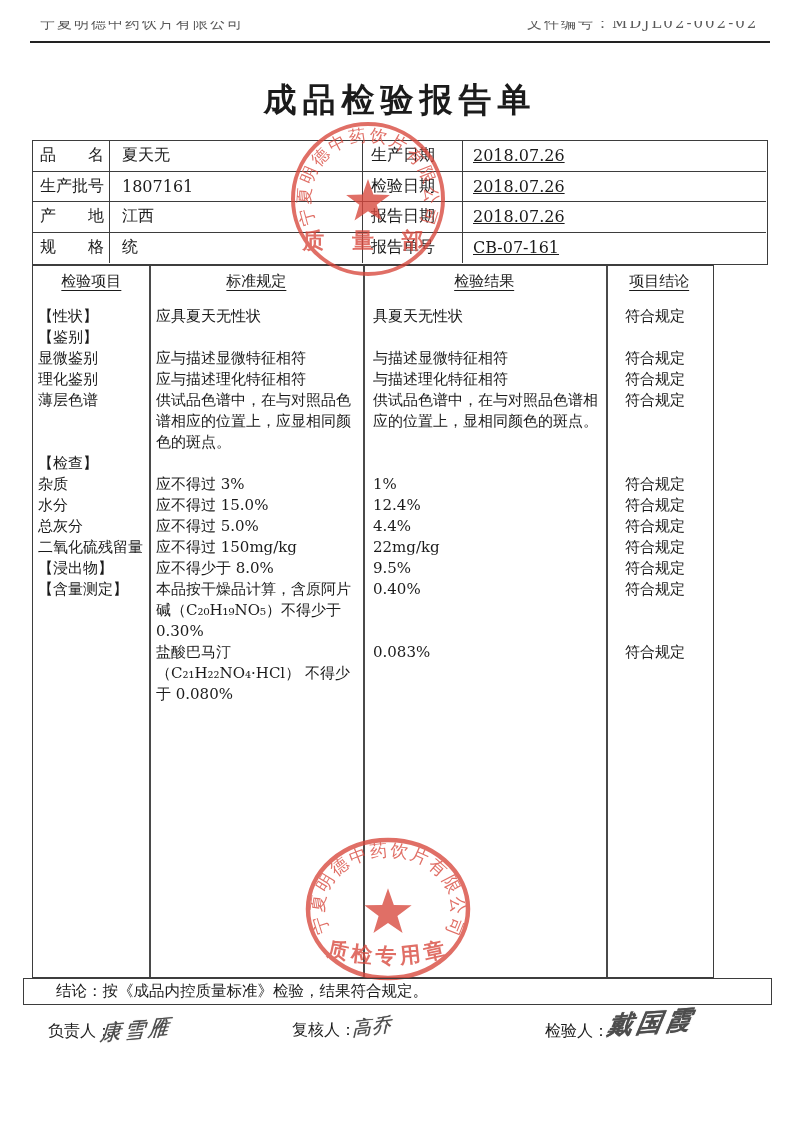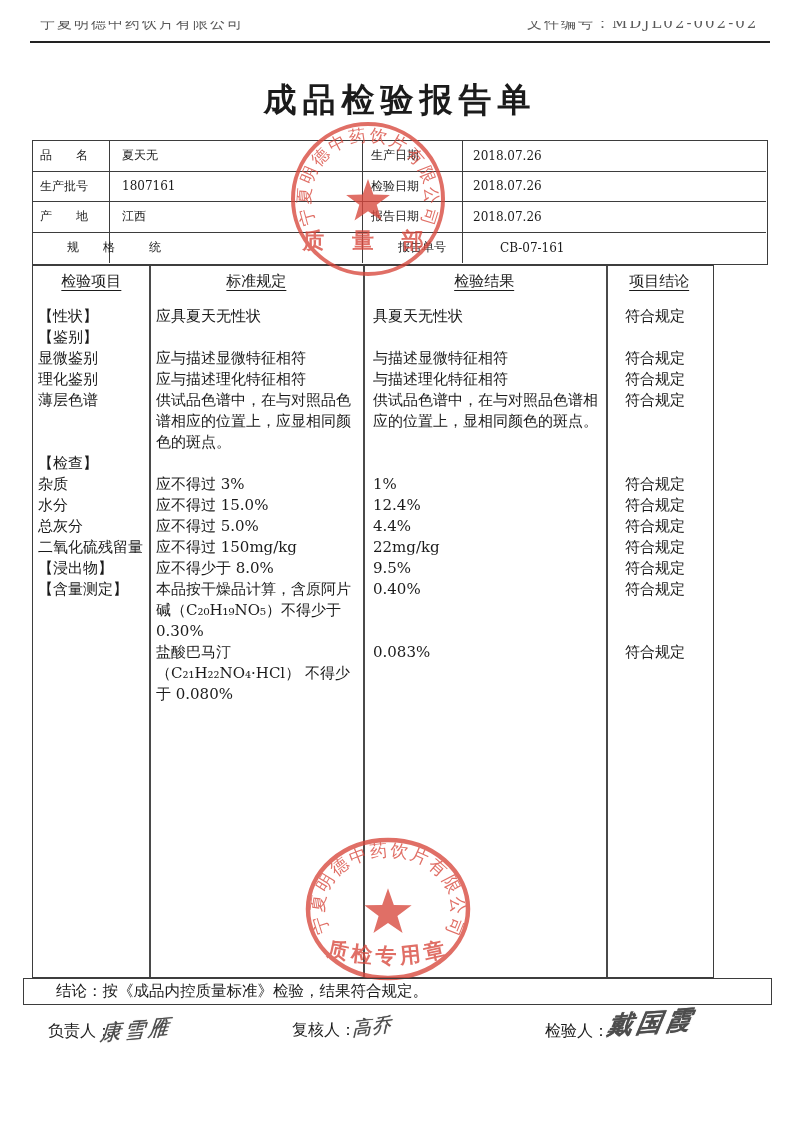--- a/index.html
+++ b/index.html
@@ -15,26 +15,26 @@
   .hdr-right{left:527px;}
   .hdr-rule{position:absolute;left:30px;top:41px;width:740px;height:0;border-top:2.5px solid #222;}
   
   .title{position:absolute;left:0;top:78px;width:100%;text-align:center;
     font-size:33px;font-weight:bold;letter-spacing:6px;margin:0;}
   
   .info-table{
     position:absolute;left:32px;top:140px;width:736px;height:125px;box-sizing:border-box;
     border:1.5px solid #3d3d3d;display:grid;
     grid-template-columns:77px 253px 100px 303px;grid-auto-rows:30.5px;
-    font-size:12px;
+    font-size:16px;
   }
   .info-table>div{box-sizing:border-box;border-right:1px solid #3d3d3d;border-bottom:1px solid #3d3d3d;
     display:flex;align-items:center;white-space:nowrap;overflow:visible;}
-  .info-table>div:nth-child(4n){border-right:none;}
-  .info-table>div:nth-child(n+13){border-bottom:none;margin-left:27px;}
+  .info-table>div:nth-child(4n){border-right:none;text-decoration:underline;}
+  .info-table>div:nth-child(n+13){border-bottom:none;}
   .i-lbl{padding-left:7px;}
   .i-val{padding-left:12px;}
   .i-lbl2{padding-left:8px;}
   .i-val2{padding-left:10px;}
   
   .insp-table{
     position:absolute;left:32px;top:265px;width:682px;height:713px;box-sizing:border-box;
     border:1.5px solid #3d3d3d;font-size:15px;
   }
   .vline{position:absolute;top:0;bottom:0;width:1.5px;background:#4a4a4a;}

